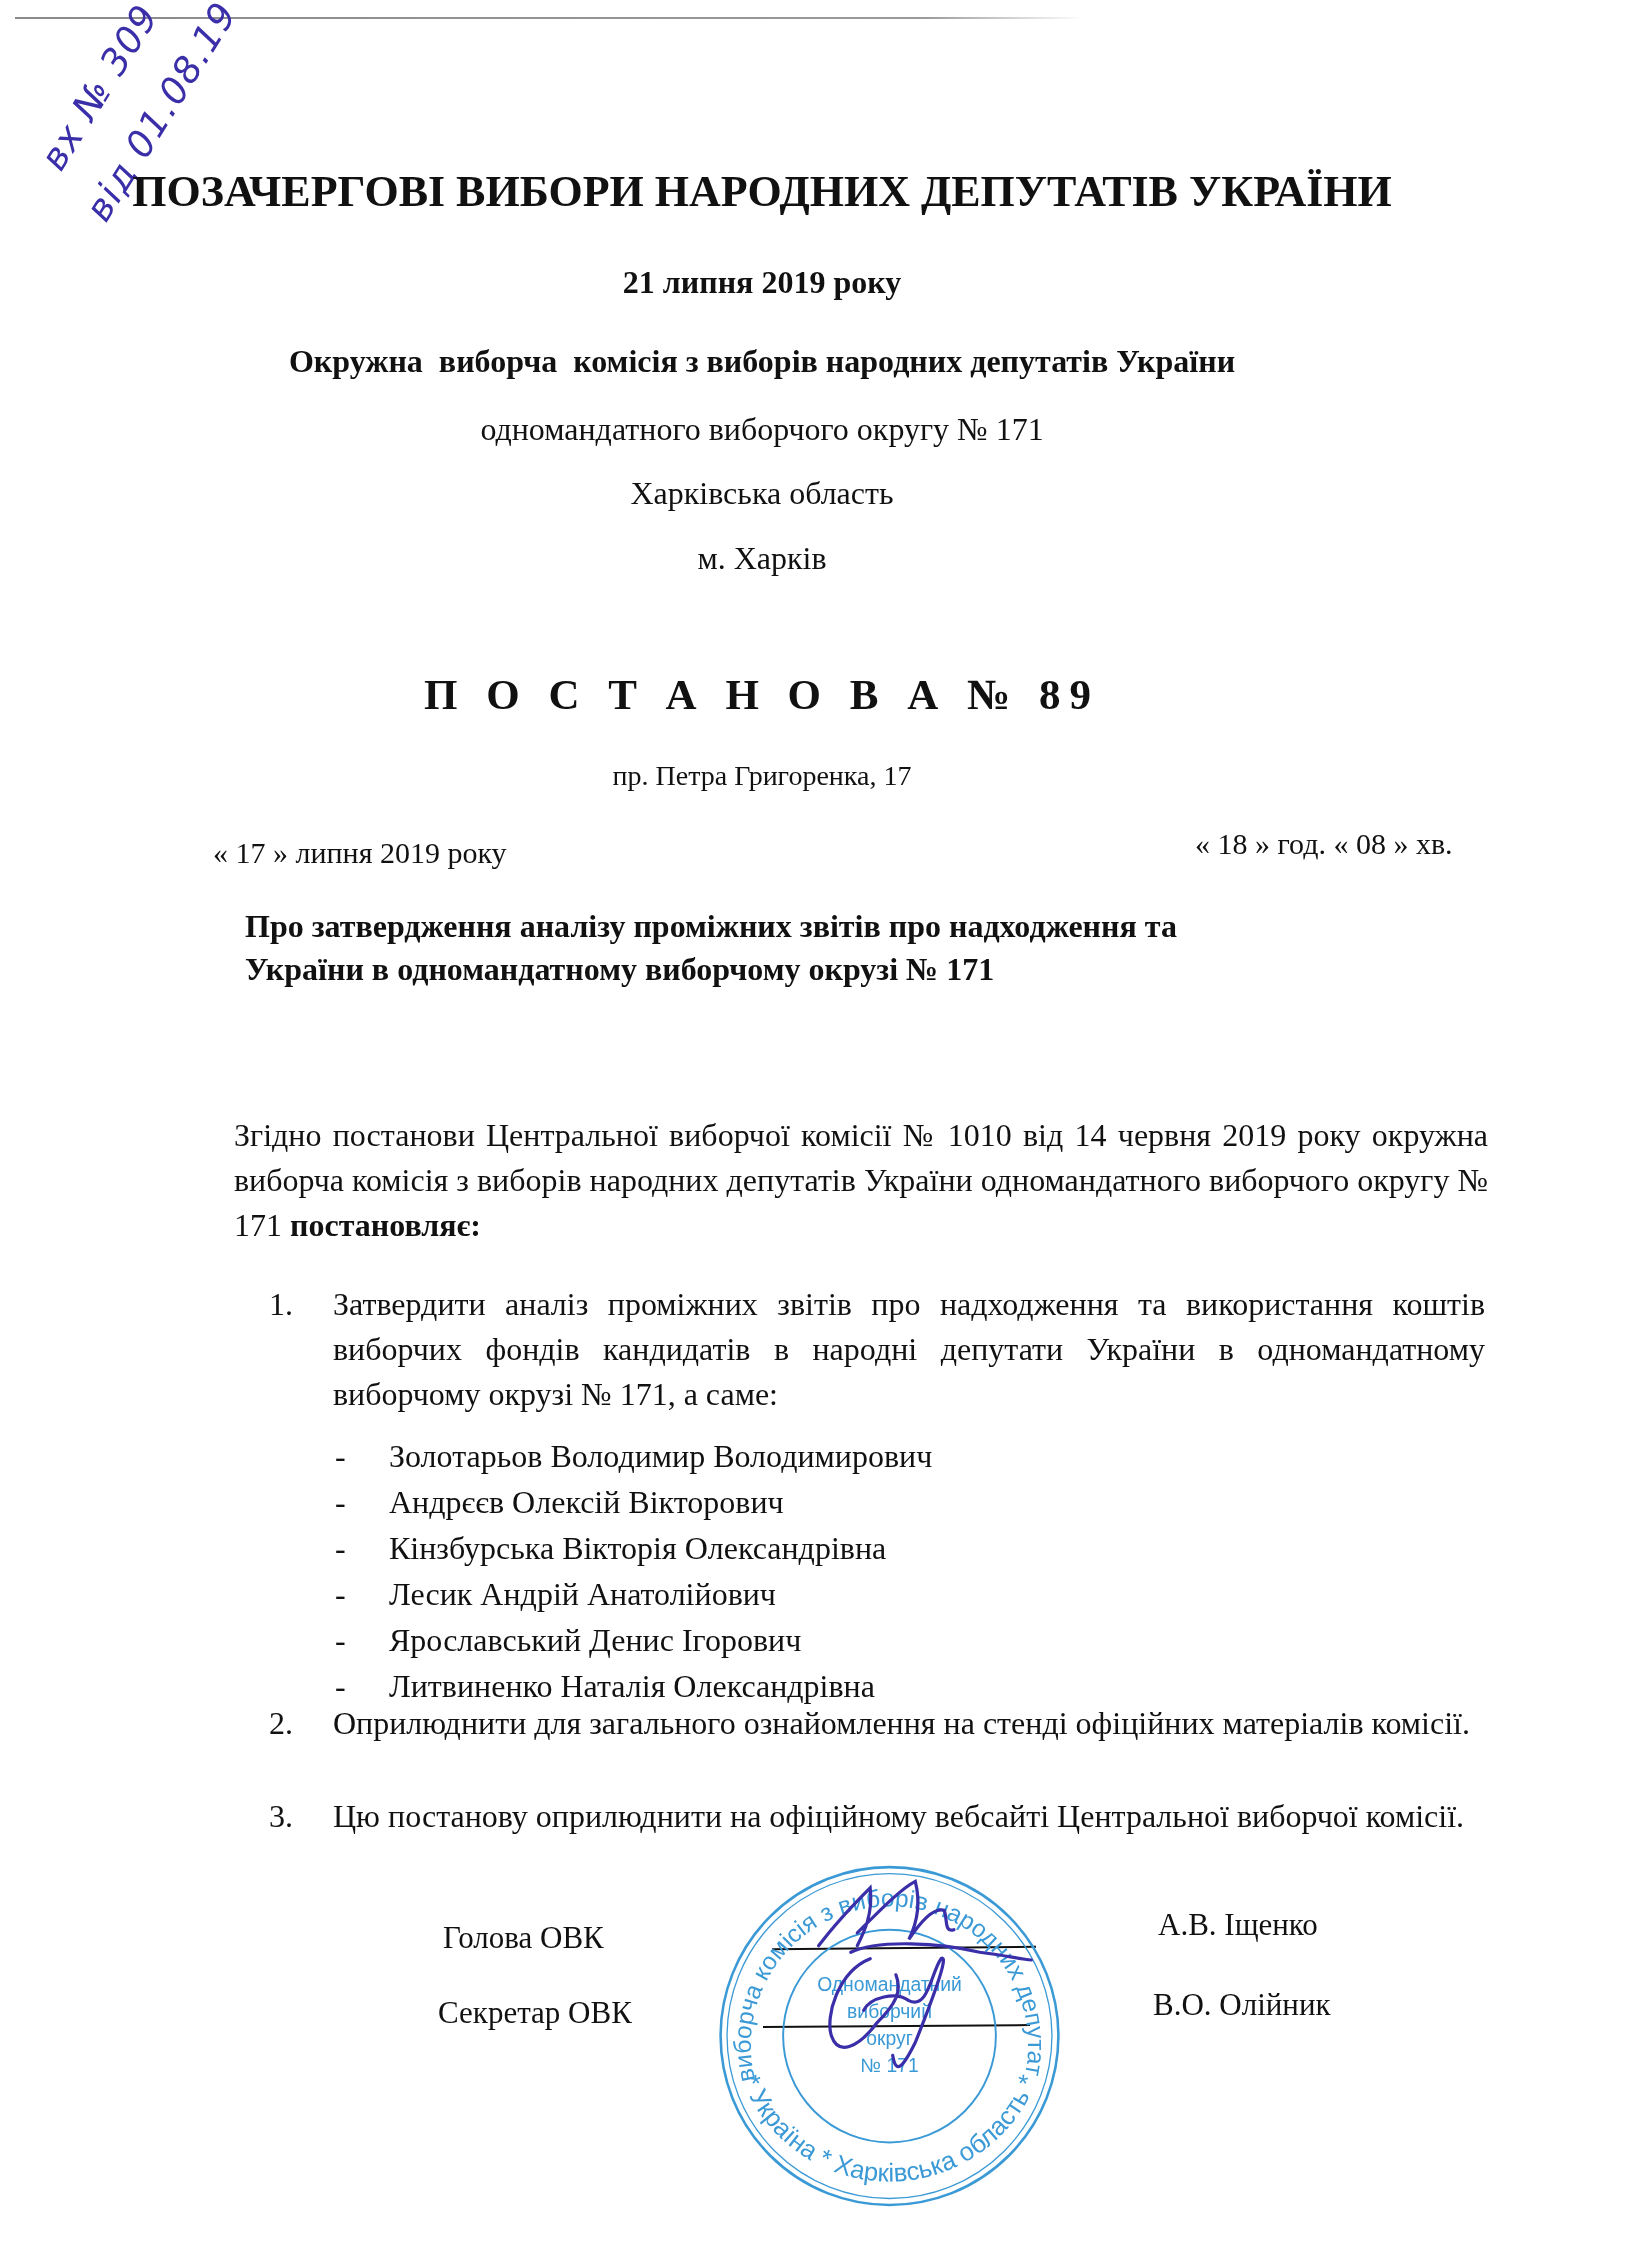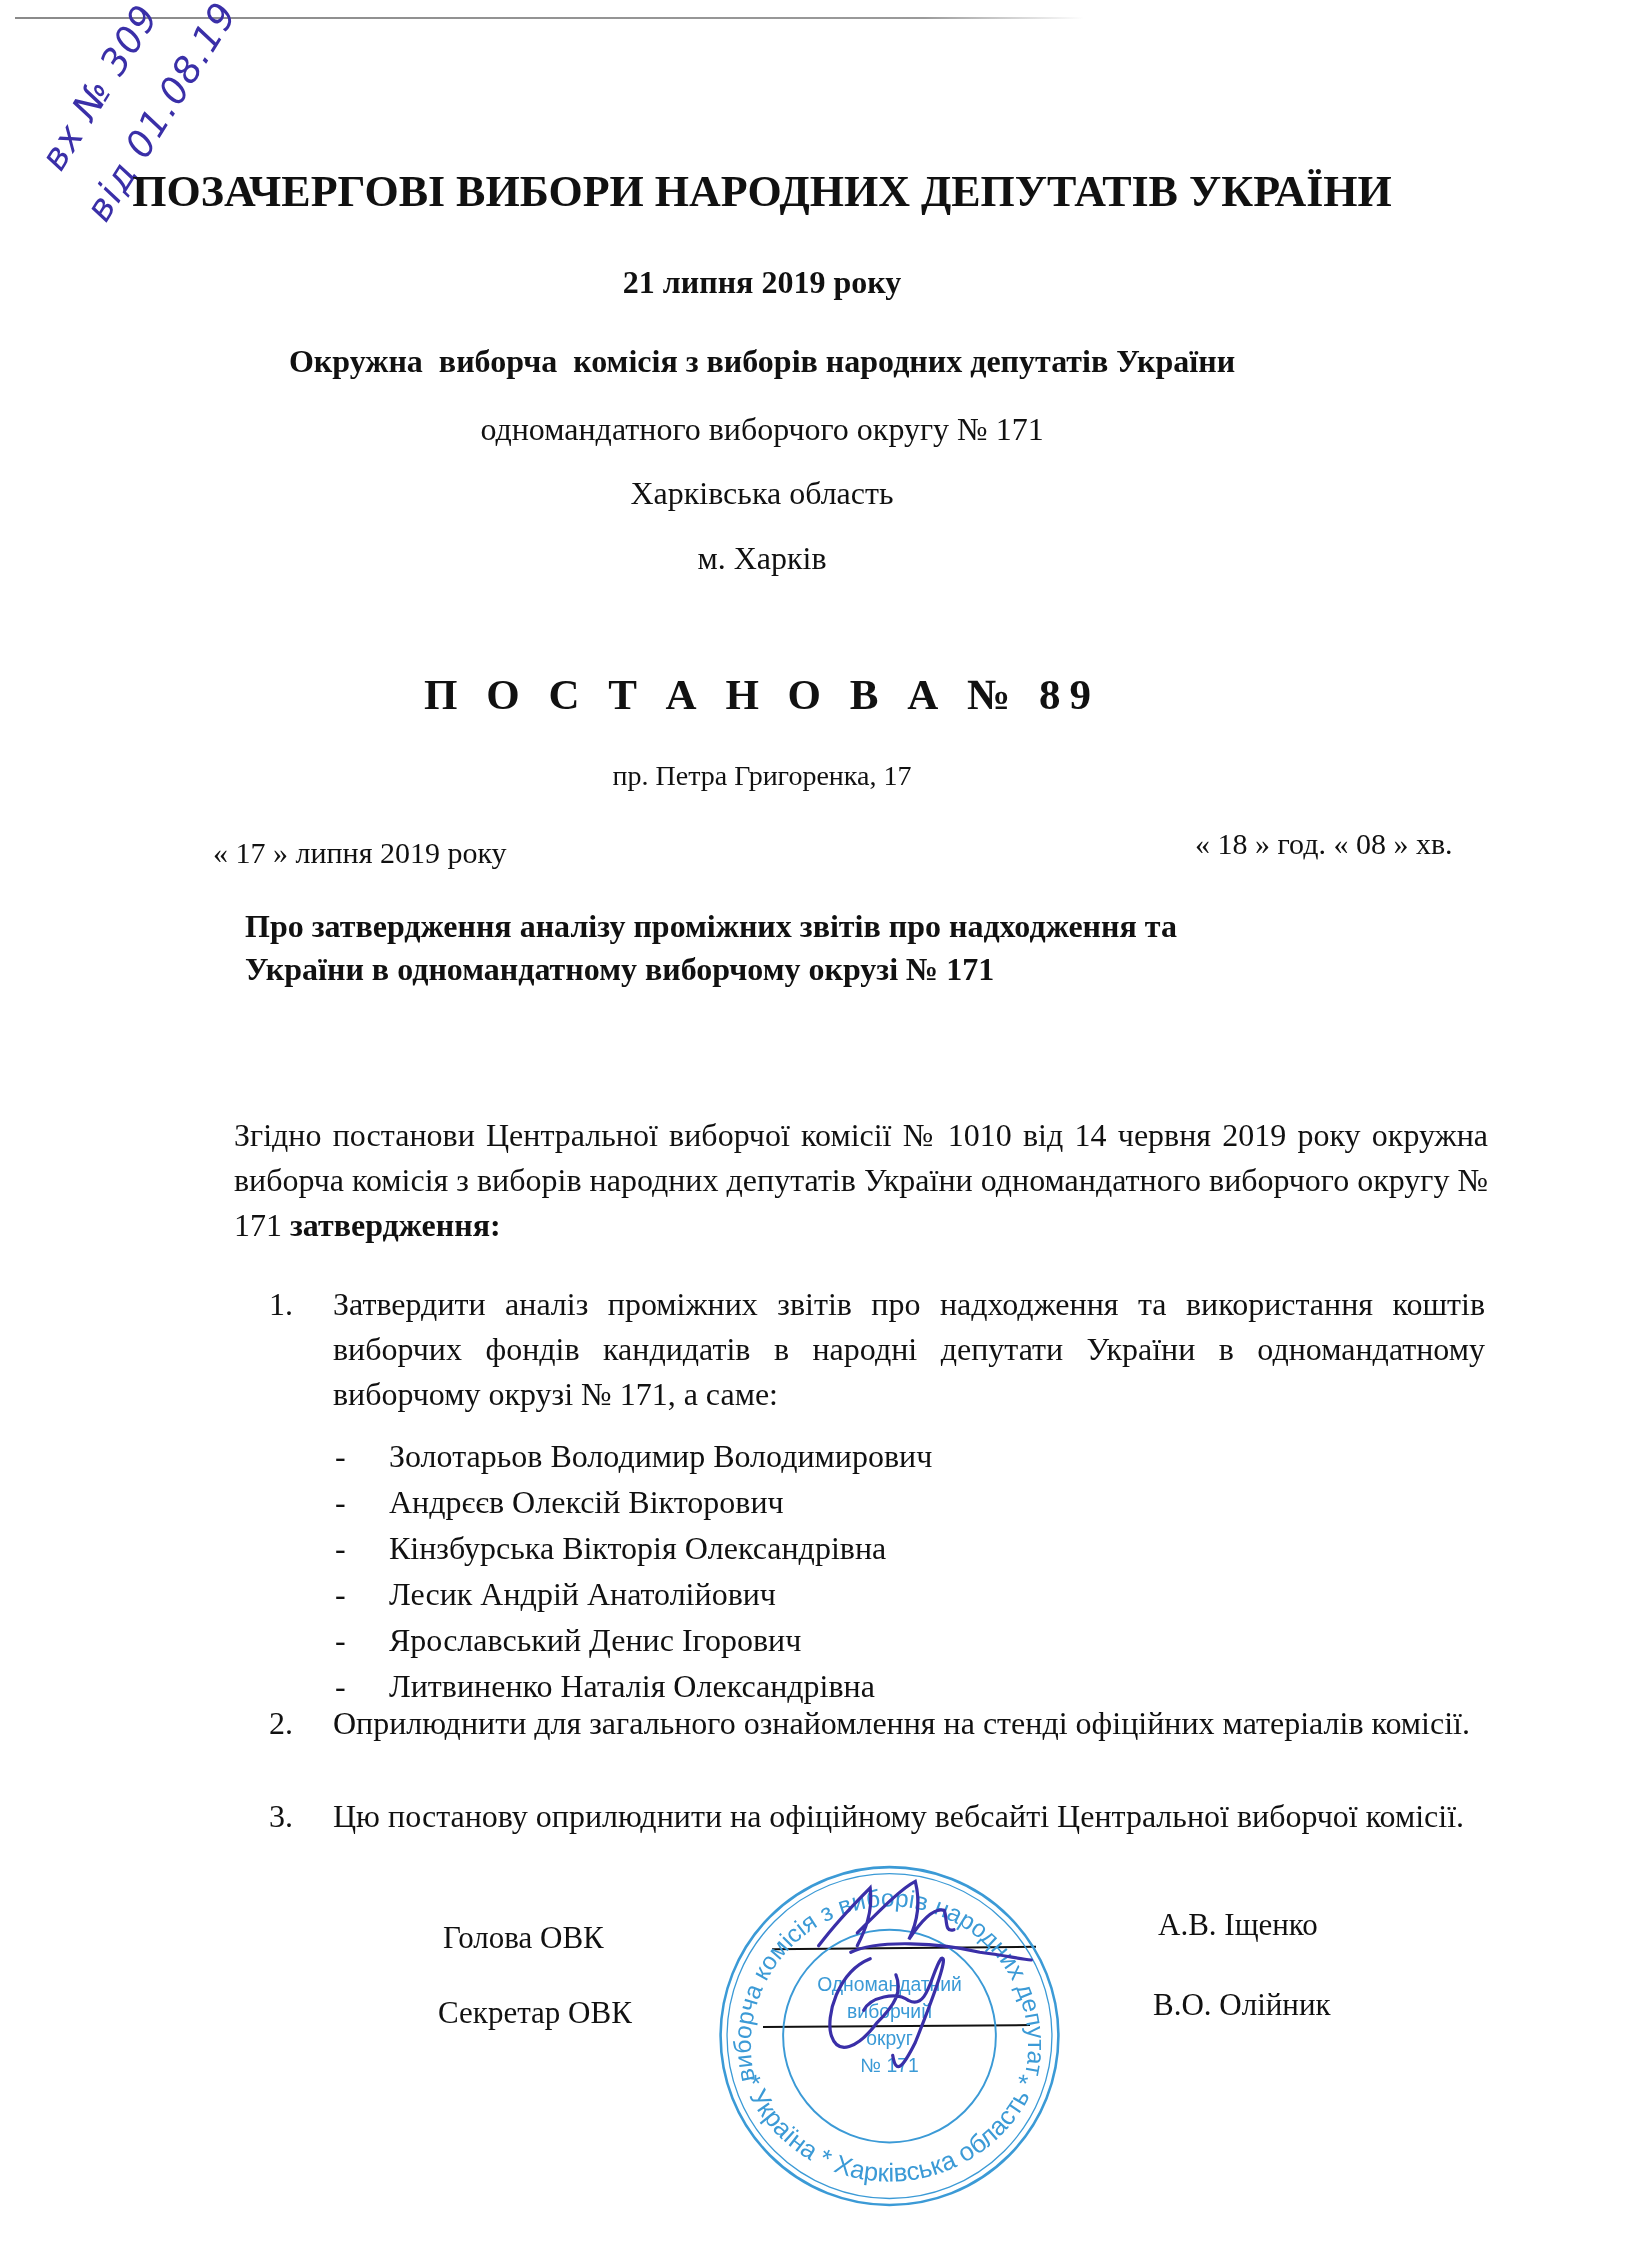--- a/index.html
+++ b/index.html
@@ -60,21 +60,21 @@
 <div class="center addr">пр. Петра Григоренка, 17</div>
 <div class="abs dateleft">« 17 » липня 2019 року</div>
 <div class="abs timeright">« 18 » год. « 08 » хв.</div>
 
 <div class="subject">
   <div>Про затвердження аналізу проміжних звітів про надходження та</div>
   <div>України в одномандатному виборчому окрузі № 171</div>
 </div>
 
 <div class="para">
-  <span>Згідно постанови Центральної виборчої комісії № 1010 від 14 червня 2019 року окружна виборча комісія з виборів народних депутатів України одномандатного виборчого округу № 171 </span><b>затвердження:</b>
+  <span>Згідно постанови Центральної виборчої комісії № 1010 від 14 червня 2019 року окружна виборча комісія з виборів народних депутатів України одномандатного виборчого округу № 171 </span><b>постановляє:</b>
 </div>
 
 <div class="item item1">
   <span class="num">1.</span>
   <span class="txt">Затвердити аналіз проміжних звітів про надходження та використання коштів виборчих фондів кандидатів в народні депутати України в одномандатному виборчому окрузі № 171, а саме:</span>
 </div>
 
 <div class="names">
   <div class="row"><span class="dash">-</span><span>Золотарьов Володимир Володимирович</span></div>
   <div class="row"><span class="dash">-</span><span>Андрєєв Олексій Вікторович</span></div>

